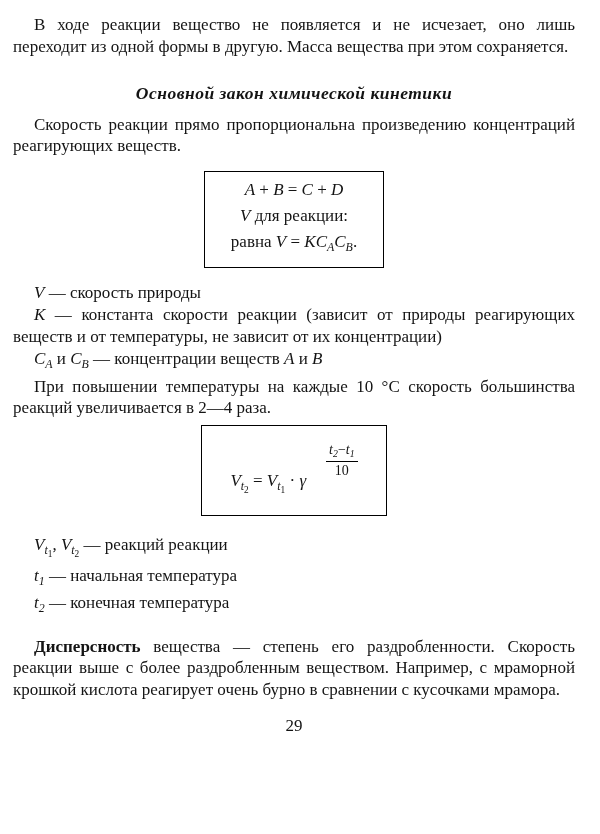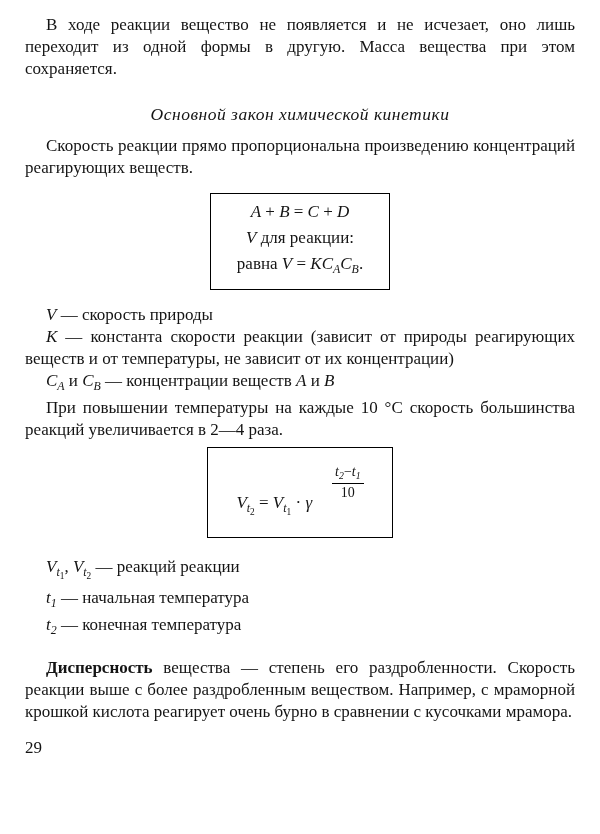--- a/index.html
+++ b/index.html
@@ -10,32 +10,32 @@
     background: #ffffff;
     color: #141414;
     font-family: "Liberation Serif", "DejaVu Serif", serif;
     font-size: 17px;
     line-height: 21.8px;
     overflow: hidden;
   }
   .page {
     width: 600px;
     height: 688px;
-    padding: 14px 25px 18px 25px;
+    padding: 14px 25px 18px 13px;
   }
   .para {
     margin: 0;
     text-align: justify;
     text-indent: 21px;
   }
   .heading-center {
     margin: 24px 0 10px 0;
     text-align: center;
     font-size: 17.5px;
-    font-weight: normal;
+    font-weight: bold;
     font-style: italic;
     letter-spacing: 0.5px;
     line-height: 22px;
   }
   .sub-heading {
     margin: 22px 0 0 0;
     font-weight: bold;
     text-indent: 21px;
     text-align: left;
     line-height: 22px;
@@ -57,21 +57,21 @@
   }
   .formula-box.vant-hoff {
     padding: 16px 28px 10px 28px;
     line-height: 30px;
   }
   .def { margin: 0; text-align: left; text-indent: 21px; line-height: 22px; }
   .defs-block { margin-top: 14px; }
   .last-para { margin-top: 16px; }
   .page-number {
     margin-top: 14px;
-    text-align: left;
+    text-align: center;
   }
   
   .tok-r { font-style: normal; }
   .tok-i { font-style: italic; }
   .tok-b { font-weight: bold; }
   .tok-sub {
     font-style: italic;
     font-size: 70%;
     vertical-align: -0.35em;
   }

